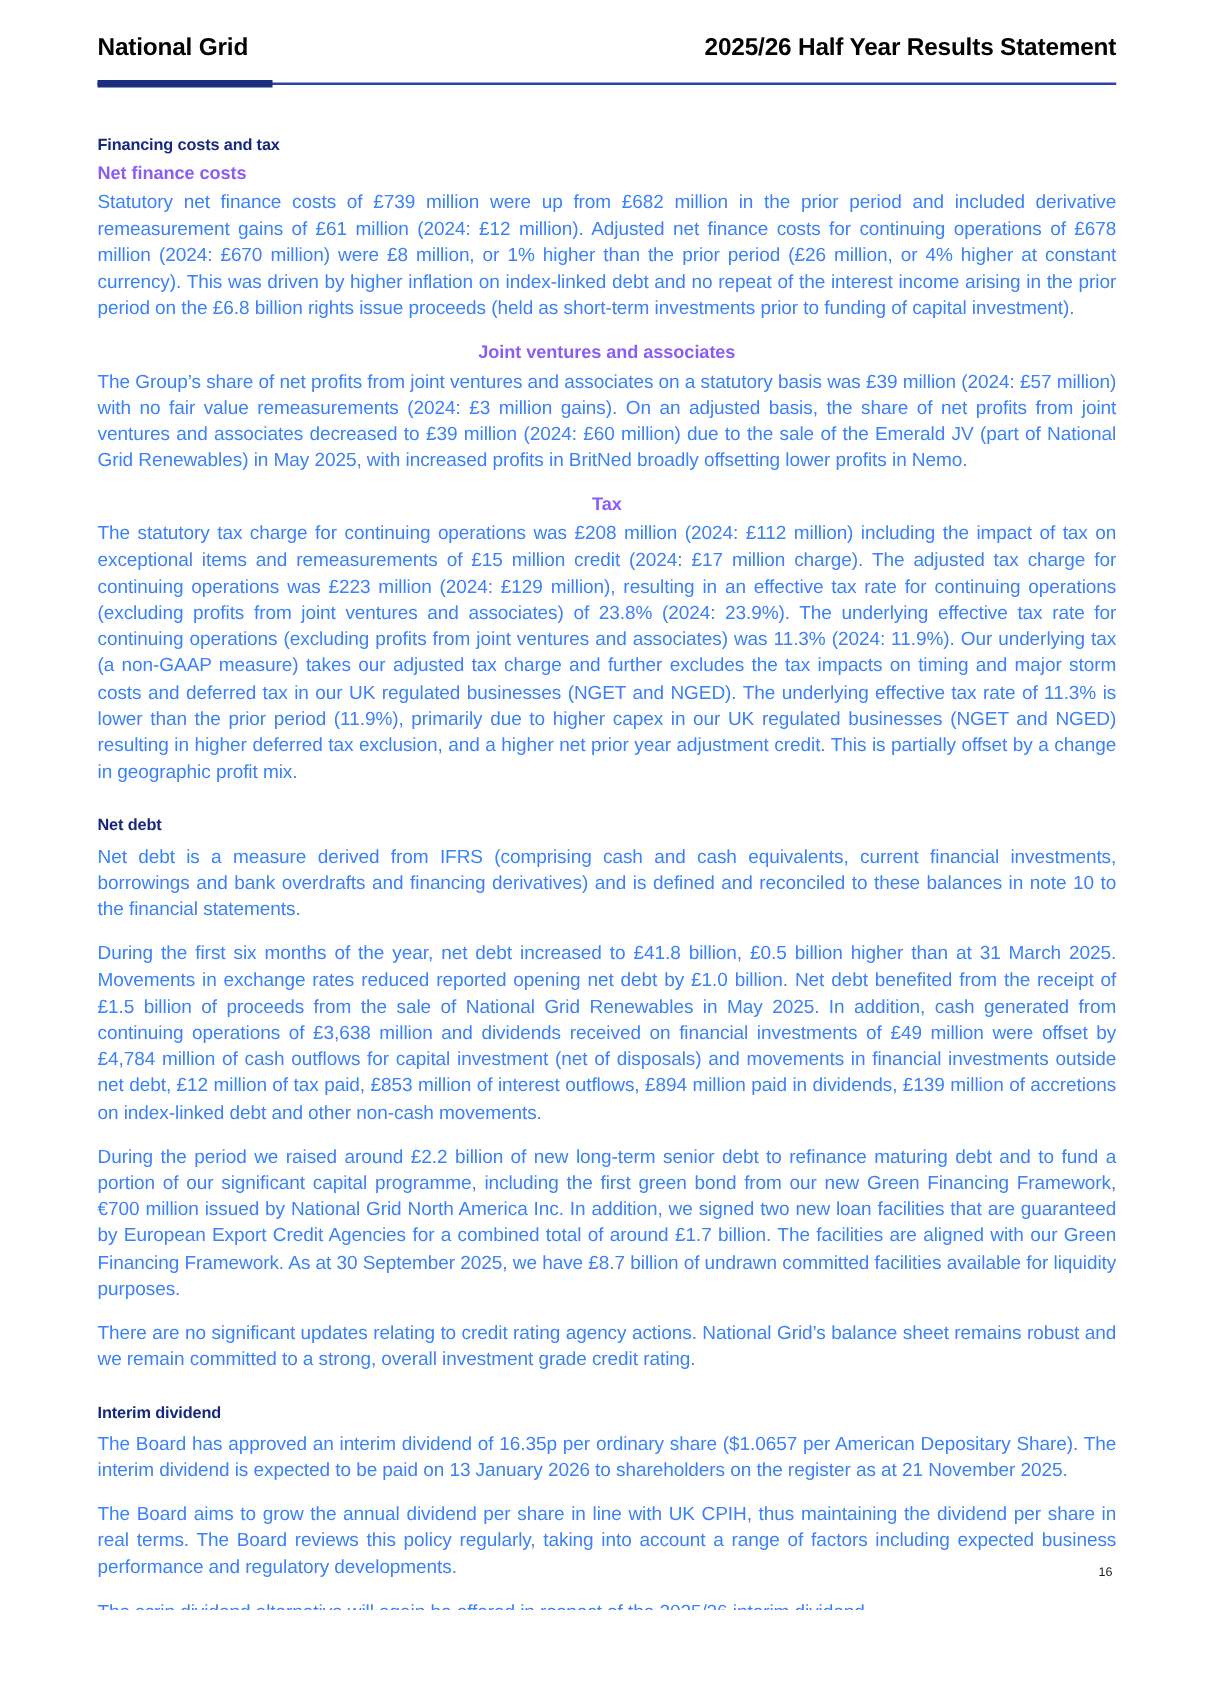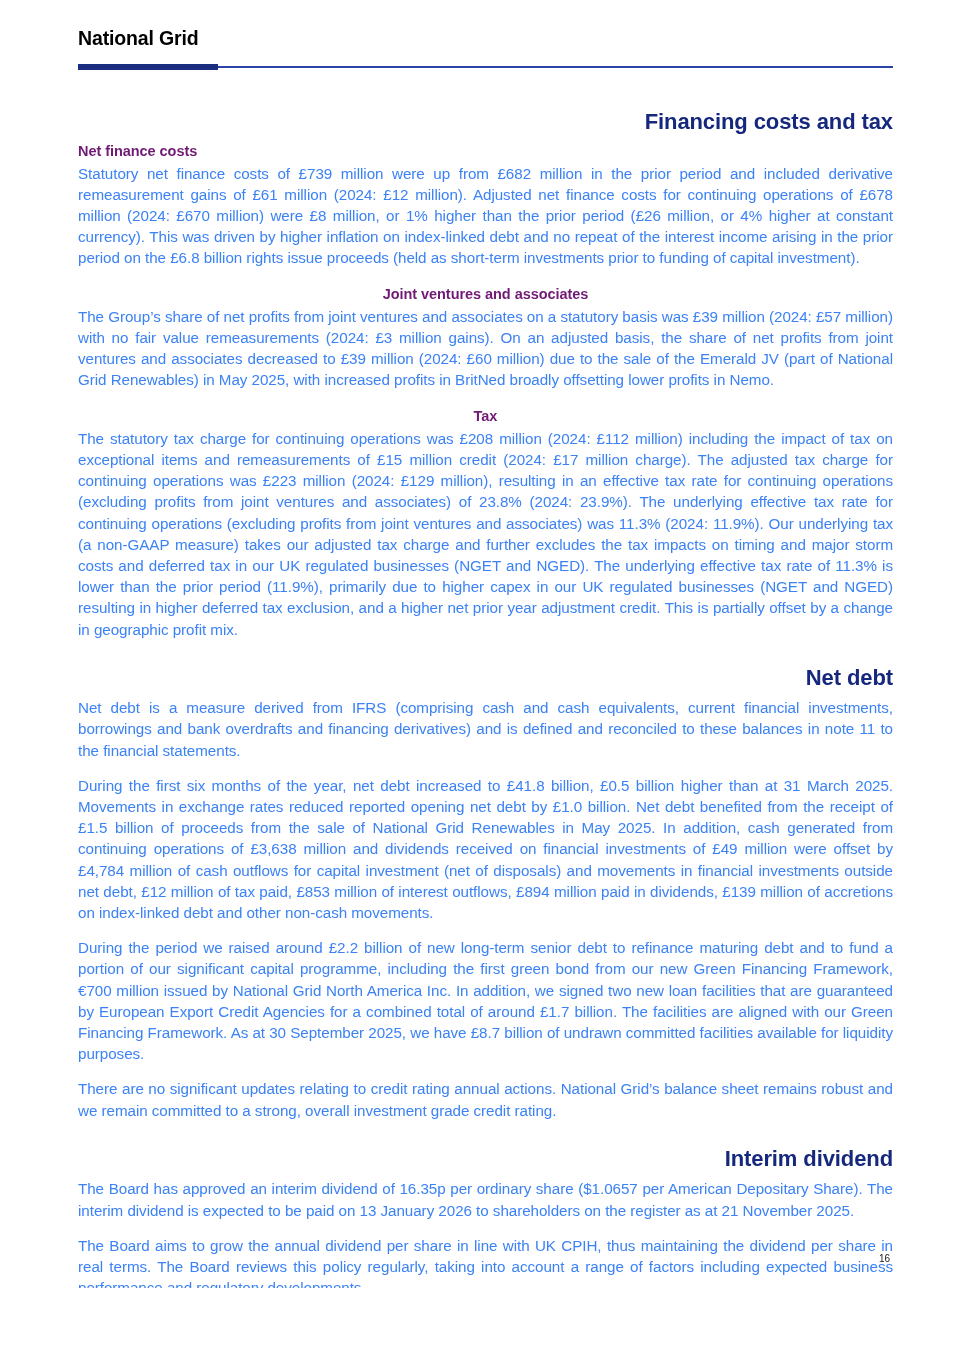--- a/index.html
+++ b/index.html
@@ -69,36 +69,35 @@
 
   
   .content {
     position: absolute;
     left: 78px;
     top: 108px;
     width: 815px;
   }
 
   h2.section-title {
-    font-size: 22px;
+    font-size: 13px;
     font-weight: bold;
     color: #16287d;
     margin: 0 0 6px 0;
     line-height: 1.25;
     letter-spacing: -0.1px;
-    text-align: right;
   }
   h2.section-title.spaced {
     margin-top: 24px;
   }
 
   h3.sub-title {
     font-size: 14.5px;
     font-weight: bold;
-    color: #701a75;
+    color: #8b5cf6;
     margin: 0 0 3px 0;
     line-height: 1.25;
     letter-spacing: -0.05px;
   }
   h3.sub-title.spaced {
     margin-top: 16px;
     text-align: center;
   }
 
   p.body-text {
@@ -131,20 +130,21 @@
     text-align: right;
   }
 </style>
 </head>
 <body>
 
 <div class="page">
 
   <div class="page-header">
     <div class="header-left">National Grid</div>
+    <div class="header-right">2025/26 Half Year Results Statement</div>
   </div>
   <div class="header-rule">
     <div class="rule-thin"></div>
     <div class="rule-thick"></div>
   </div>
 
   <div class="content">
 
     <div class="block">
       <h2 class="section-title">Financing costs and tax</h2>
@@ -154,24 +154,24 @@
 
       <h3 class="sub-title spaced">Joint ventures and associates</h3>
       <p class="body-text">The Group’s share of net profits from joint ventures and associates on a statutory basis was £39 million (2024: £57 million) with no fair value remeasurements (2024: £3 million gains). On an adjusted basis, the share of net profits from joint ventures and associates decreased to £39 million (2024: £60 million) due to the sale of the Emerald JV (part of National Grid Renewables) in May 2025, with increased profits in BritNed broadly offsetting lower profits in Nemo.</p>
 
       <h3 class="sub-title spaced">Tax</h3>
       <p class="body-text">The statutory tax charge for continuing operations was £208 million (2024: £112 million) including the impact of tax on exceptional items and remeasurements of £15 million credit (2024: £17 million charge). The adjusted tax charge for continuing operations was £223 million (2024: £129 million), resulting in an effective tax rate for continuing operations (excluding profits from joint ventures and associates) of 23.8% (2024: 23.9%). The underlying effective tax rate for continuing operations (excluding profits from joint ventures and associates) was 11.3% (2024: 11.9%). Our underlying tax (a non-GAAP measure) takes our adjusted tax charge and further excludes the tax impacts on timing and major storm costs and deferred tax in our UK regulated businesses (NGET and NGED). The underlying effective tax rate of 11.3% is lower than the prior period (11.9%), primarily due to higher capex in our UK regulated businesses (NGET and NGED) resulting in higher deferred tax exclusion, and a higher net prior year adjustment credit. This is partially offset by a change in geographic profit mix.</p>
     </div>
 
     <div class="block">
       <h2 class="section-title spaced">Net debt</h2>
-      <p class="body-text">Net debt is a measure derived from IFRS (comprising cash and cash equivalents, current financial investments, borrowings and bank overdrafts and financing derivatives) and is defined and reconciled to these balances in note 11 to the financial statements.</p>
+      <p class="body-text">Net debt is a measure derived from IFRS (comprising cash and cash equivalents, current financial investments, borrowings and bank overdrafts and financing derivatives) and is defined and reconciled to these balances in note 10 to the financial statements.</p>
       <p class="body-text">During the first six months of the year, net debt increased to £41.8 billion, £0.5 billion higher than at 31 March 2025. Movements in exchange rates reduced reported opening net debt by £1.0 billion. Net debt benefited from the receipt of £1.5 billion of proceeds from the sale of National Grid Renewables in May 2025. In addition, cash generated from continuing operations of £3,638 million and dividends received on financial investments of £49 million were offset by £4,784 million of cash outflows for capital investment (net of disposals) and movements in financial investments outside net debt, £12 million of tax paid, £853 million of interest outflows, £894 million paid in dividends, £139 million of accretions on index-linked debt and other non-cash movements.</p>
       <p class="body-text">During the period we raised around £2.2 billion of new long-term senior debt to refinance maturing debt and to fund a portion of our significant capital programme, including the first green bond from our new Green Financing Framework, €700 million issued by National Grid North America Inc. In addition, we signed two new loan facilities that are guaranteed by European Export Credit Agencies for a combined total of around £1.7 billion. The facilities are aligned with our Green Financing Framework. As at 30 September 2025, we have £8.7 billion of undrawn committed facilities available for liquidity purposes.</p>
-      <p class="body-text">There are no significant updates relating to credit rating annual actions. National Grid’s balance sheet remains robust and we remain committed to a strong, overall investment grade credit rating.</p>
+      <p class="body-text">There are no significant updates relating to credit rating agency actions. National Grid’s balance sheet remains robust and we remain committed to a strong, overall investment grade credit rating.</p>
     </div>
 
     <div class="block">
       <h2 class="section-title spaced">Interim dividend</h2>
       <p class="body-text">The Board has approved an interim dividend of 16.35p per ordinary share ($1.0657 per American Depositary Share). The interim dividend is expected to be paid on 13 January 2026 to shareholders on the register as at 21 November 2025.</p>
       <p class="body-text">The Board aims to grow the annual dividend per share in line with UK CPIH, thus maintaining the dividend per share in real terms. The Board reviews this policy regularly, taking into account a range of factors including expected business performance and regulatory developments.</p>
       <p class="body-text">The scrip dividend alternative will again be offered in respect of the 2025/26 interim dividend.</p>
     </div>
 
   </div>

